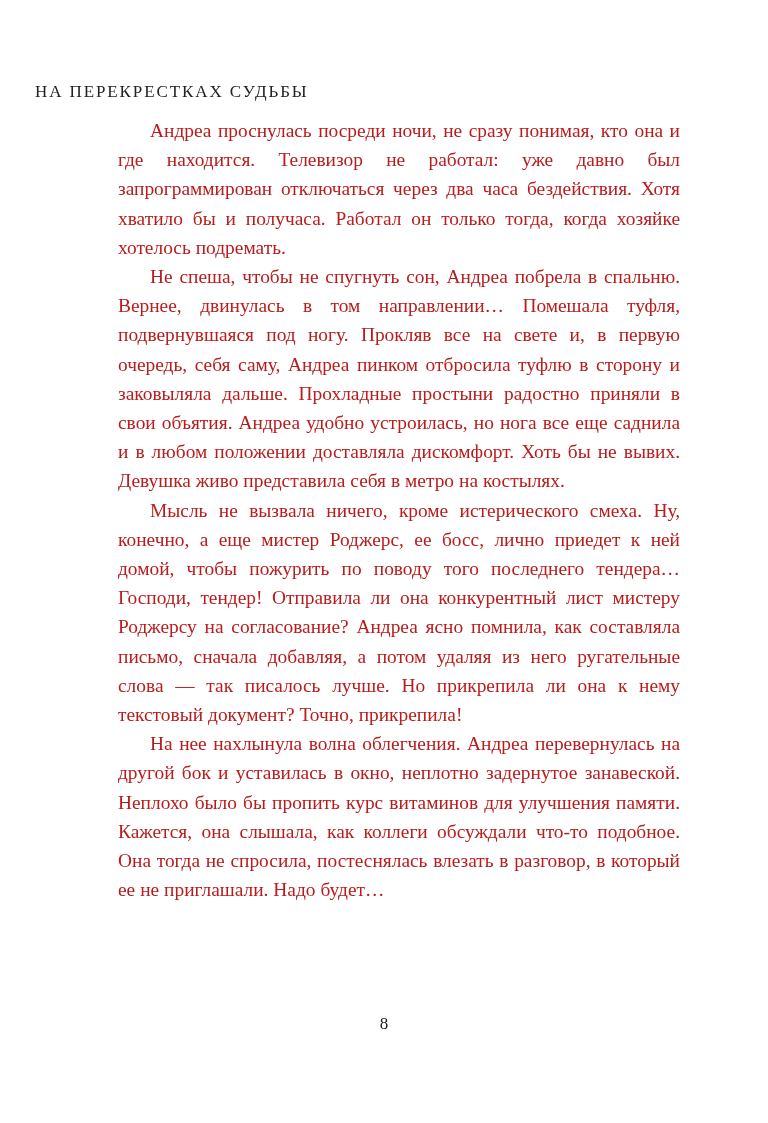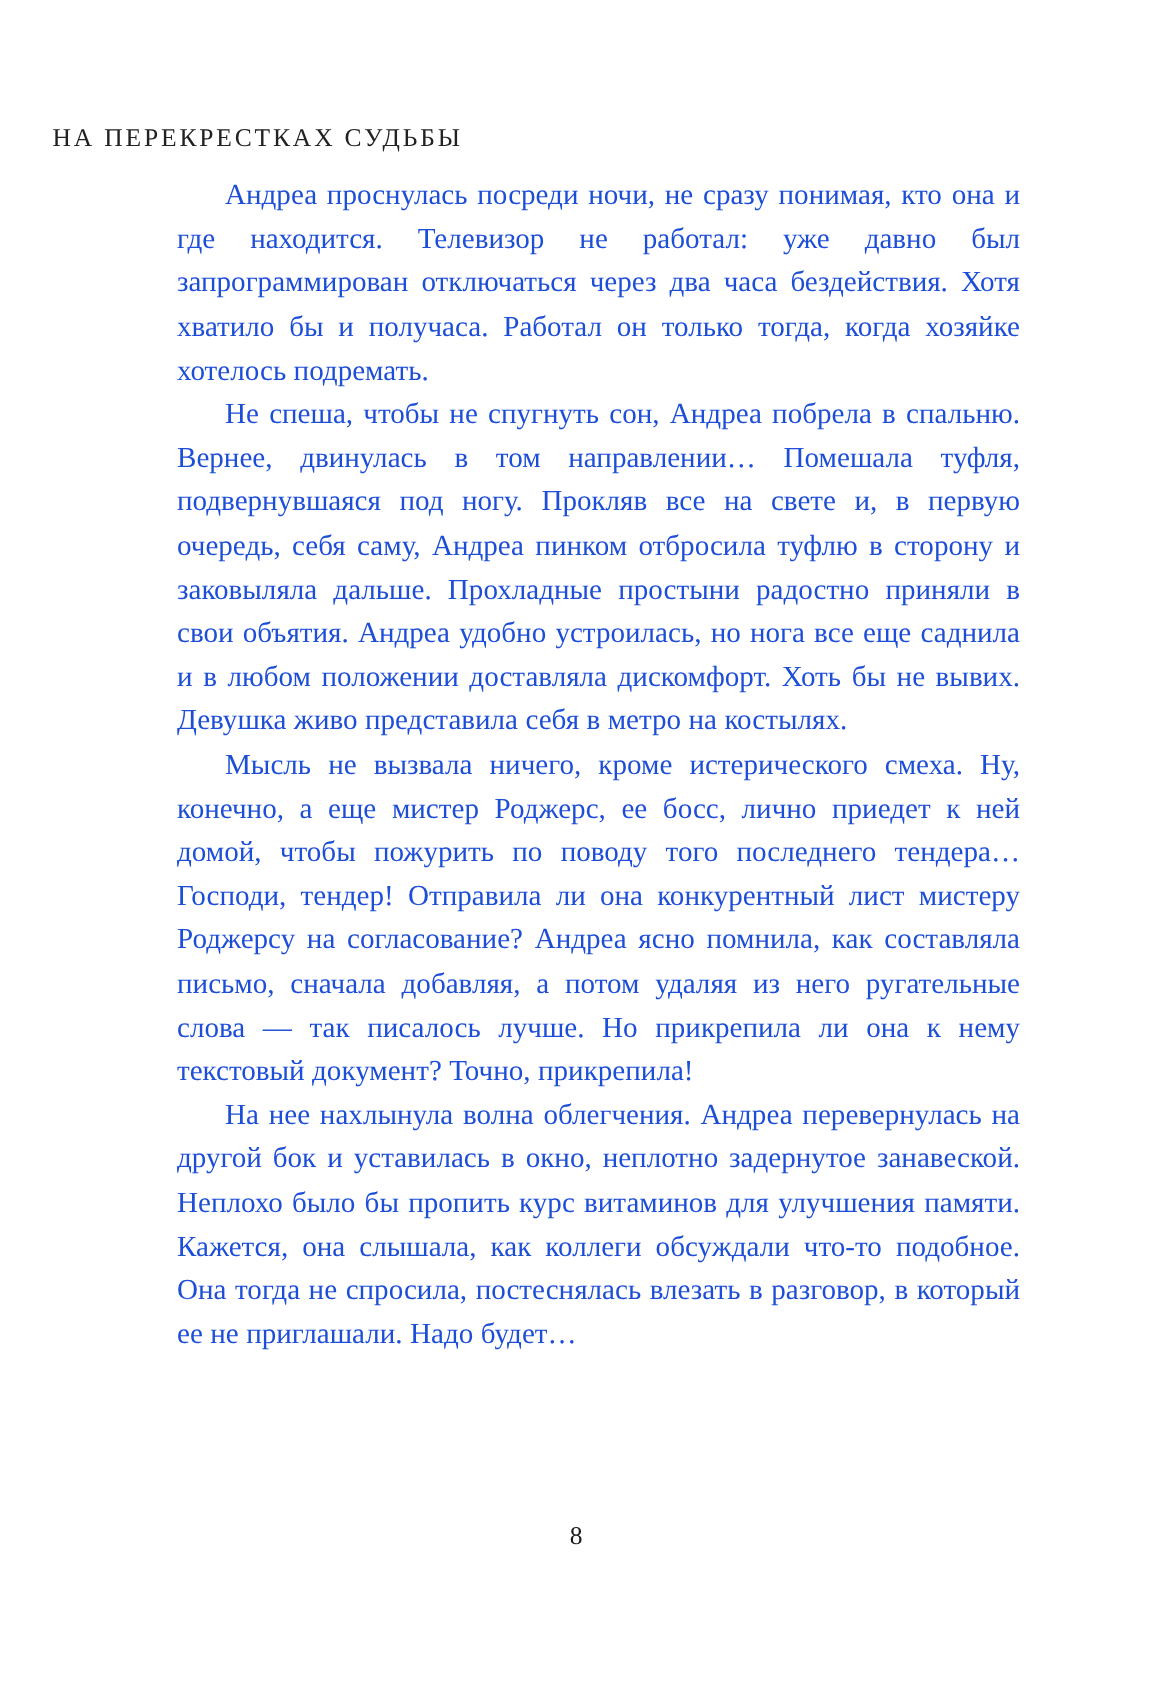--- a/index.html
+++ b/index.html
@@ -42,21 +42,21 @@
     width: 562px;
   }
 
   .para {
     margin: 0;
     text-indent: 32px;
     text-align: justify;
     text-justify: inter-word;
     font-size: 19.4px;
     line-height: 29.2px;
-    color: #1d4ed8;
+    color: #b91c1c;
     hyphens: manual;
     -webkit-hyphens: manual;
     word-spacing: 0.1px;
   }
 
   .page-number {
     position: absolute;
     top: 1014px;
     left: 0;
     right: 0;

